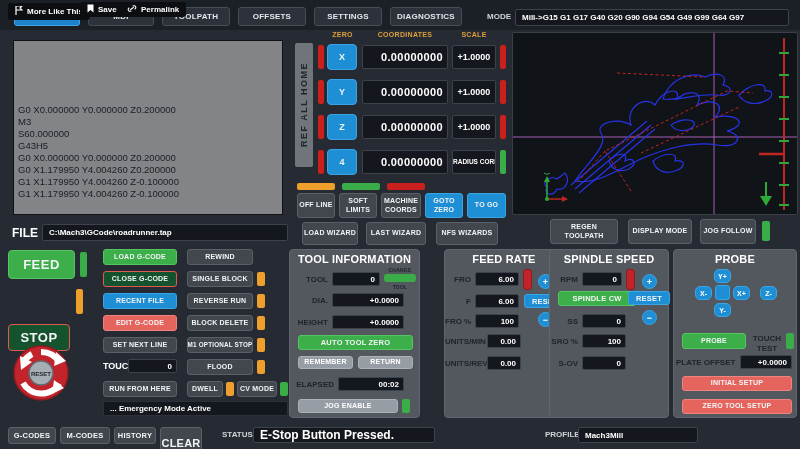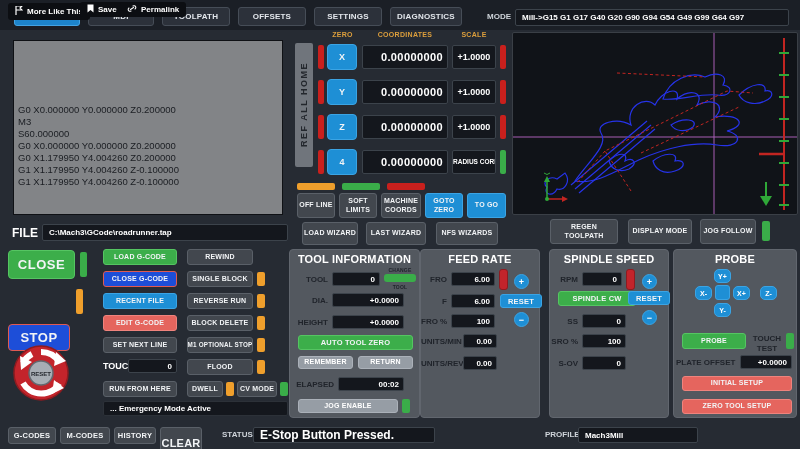--- a/index.html
+++ b/index.html
@@ -5,21 +5,21 @@
   html,body{margin:0;padding:0;background:#14171c;}
   #app{position:relative;width:800px;height:449px;background:#262b33;font-family:"Liberation Sans",sans-serif;overflow:hidden;-webkit-font-smoothing:antialiased;}
   .abs{position:absolute;box-sizing:border-box;}
   .topbar{left:0;top:0;width:800px;height:30px;background:#1b1f26;}
   .tab{top:7px;height:19px;background:#2c313a;border:1px solid #464d57;border-radius:3px;color:#e3e7ec;font-size:8px;font-weight:bold;display:flex;align-items:center;justify-content:center;letter-spacing:.2px;white-space:nowrap;}
   .tab.active{background:#1d84cb;border-color:#44a3e2;}
   .pill{top:2px;height:15px;background:#0c0e12;border-radius:3px;color:#fff;font-size:8px;font-weight:bold;display:flex;align-items:center;gap:4px;padding:0 7px;z-index:30;}
   .btn{display:flex;align-items:center;justify-content:center;text-align:center;background:#42474e;border:1px solid #5a6068;border-radius:3px;color:#f2f4f6;font-weight:bold;font-size:7px;line-height:1.2;letter-spacing:.2px;}
   .btn.blue{background:#1e8fd5;border-color:#3ba4e4;}
   .btn.green{background:#3cae4a;border-color:#55c562;}
-  .btn.red{background:#1d4ed8;border-color:#e05a52;}
+  .btn.red{background:#14532d;border-color:#e05a52;}
   .btn.salmon{background:#e5655e;border-color:#ef837d;}
   .btn.orange{background:#efa02e;border-color:#f7b654;}
   .btn.light{background:#969da5;border-color:#abb1b9;color:#fff;}
   .btn.big{font-size:13px;border-radius:4px;letter-spacing:.5px;}
   .ind{border-radius:2px;}
   .ind.green{background:#3aad49;}
   .ind.orange{background:#ef9f2c;}
   .ind.red{background:#c9201d;}
   .input{background:#14171d;border:1px solid #3c434b;border-radius:2px;color:#fff;display:flex;align-items:center;font-weight:bold;overflow:hidden;white-space:nowrap;}
   .input.right{justify-content:flex-end;padding-right:4px;}
@@ -86,32 +86,33 @@
 
   <div class="abs lab" style="left:487px;top:12px;font-size:8px;color:#cfd4da;">MODE</div>
   <div class="abs input left" style="left:515px;top:9px;width:274px;height:17px;font-size:8px;">
       <span>Mill-&gt;G15 G1 G17 G40 G20 G90 G94 G54 G49 G99 G64 G97</span>
     </div>
 
   <div class="abs gwin" style="left:13px;top:40px;width:270px;height:175px;padding-top:63px;">
     <div class="gline">G0 X0.000000 Y0.000000 Z0.200000</div>
     <div class="gline">M3</div>
     <div class="gline">S60.000000</div>
+    <div class="gline">G43H5</div>
     <div class="gline">G0 X0.000000 Y0.000000 Z0.200000</div>
     <div class="gline">G0 X1.179950 Y4.004260 Z0.200000</div>
     <div class="gline">G1 X1.179950 Y4.004260 Z-0.100000</div>
     <div class="gline">G1 X1.179950 Y4.004260 Z-0.100000</div>
   </div>
 
   <div class="abs lab" style="left:12px;top:226px;font-size:12px;">FILE</div>
   <div class="abs input left" style="left:42px;top:224px;width:246px;height:17px;font-size:8px;">
       <span>C:\Mach3\GCode\roadrunner.tap</span>
     </div>
 
-  <div class="abs btn green big" style="left:8px;top:250px;width:67px;height:29px;">CLOSE</div>
+  <div class="abs btn green big" style="left:8px;top:250px;width:67px;height:29px;">FEED</div>
   <div class="abs ind green" style="left:80px;top:252px;width:7px;height:25px;"></div>
   <div class="abs ind orange" style="left:76px;top:289px;width:7px;height:25px;"></div>
   <div class="abs btn red big" style="left:8px;top:324px;width:62px;height:27px;">STOP</div>
 
   <div class="abs" style="left:12px;top:344px;width:58px;height:58px;">
     <svg width="58" height="58" viewBox="0 0 58 58">
       <circle cx="29" cy="29" r="27" fill="#c3242b" stroke="#8e1b20" stroke-width="1.5"></circle>
       <g stroke="#fff" stroke-width="6" fill="none">
         <path d="M 29 8 A 21 21 0 0 1 46.7 17.5"></path>
         <path d="M 47.2 39.5 A 21 21 0 0 1 11 39"></path>
@@ -293,21 +294,21 @@
     <div class="abs btn light" style="left:8px;top:106px;width:55px;height:13px;">REMEMBER</div>
     <div class="abs btn light" style="left:68px;top:106px;width:55px;height:13px;">RETURN</div>
     <div class="abs plab" style="left:2px;top:130px;width:42px;">ELAPSED</div>
     <div class="abs input right" style="left:48px;top:127px;width:66px;height:14px;font-size:8px;">
         <span>00:02</span>
       </div>
     <div class="abs btn light" style="left:8px;top:149px;width:100px;height:14px;">JOG ENABLE</div>
     <div class="abs ind green" style="left:112px;top:149px;width:8px;height:14px;"></div>
   </div>
 
-  <div class="abs panel" style="left:420px;top:249px;width:120px;height:169px;">
+  <div class="abs panel" style="left:444px;top:249px;width:120px;height:169px;">
     <div class="abs ptitle">FEED RATE</div>
     <div class="abs plab" style="left:0px;top:25px;width:26px;">FRO</div>
     <div class="abs input right" style="left:30px;top:22px;width:44px;height:14px;font-size:8px;">
         <span>6.00</span>
       </div>
     <div class="abs slider" style="left:78px;top:19px;width:9px;height:21px;"></div>
     <div class="abs circ" style="left:93px;top:24px;width:15px;height:15px;">+</div>
     <div class="abs plab" style="left:0px;top:47px;width:26px;">F</div>
     <div class="abs input right" style="left:30px;top:44px;width:44px;height:14px;font-size:8px;">
         <span>6.00</span>

